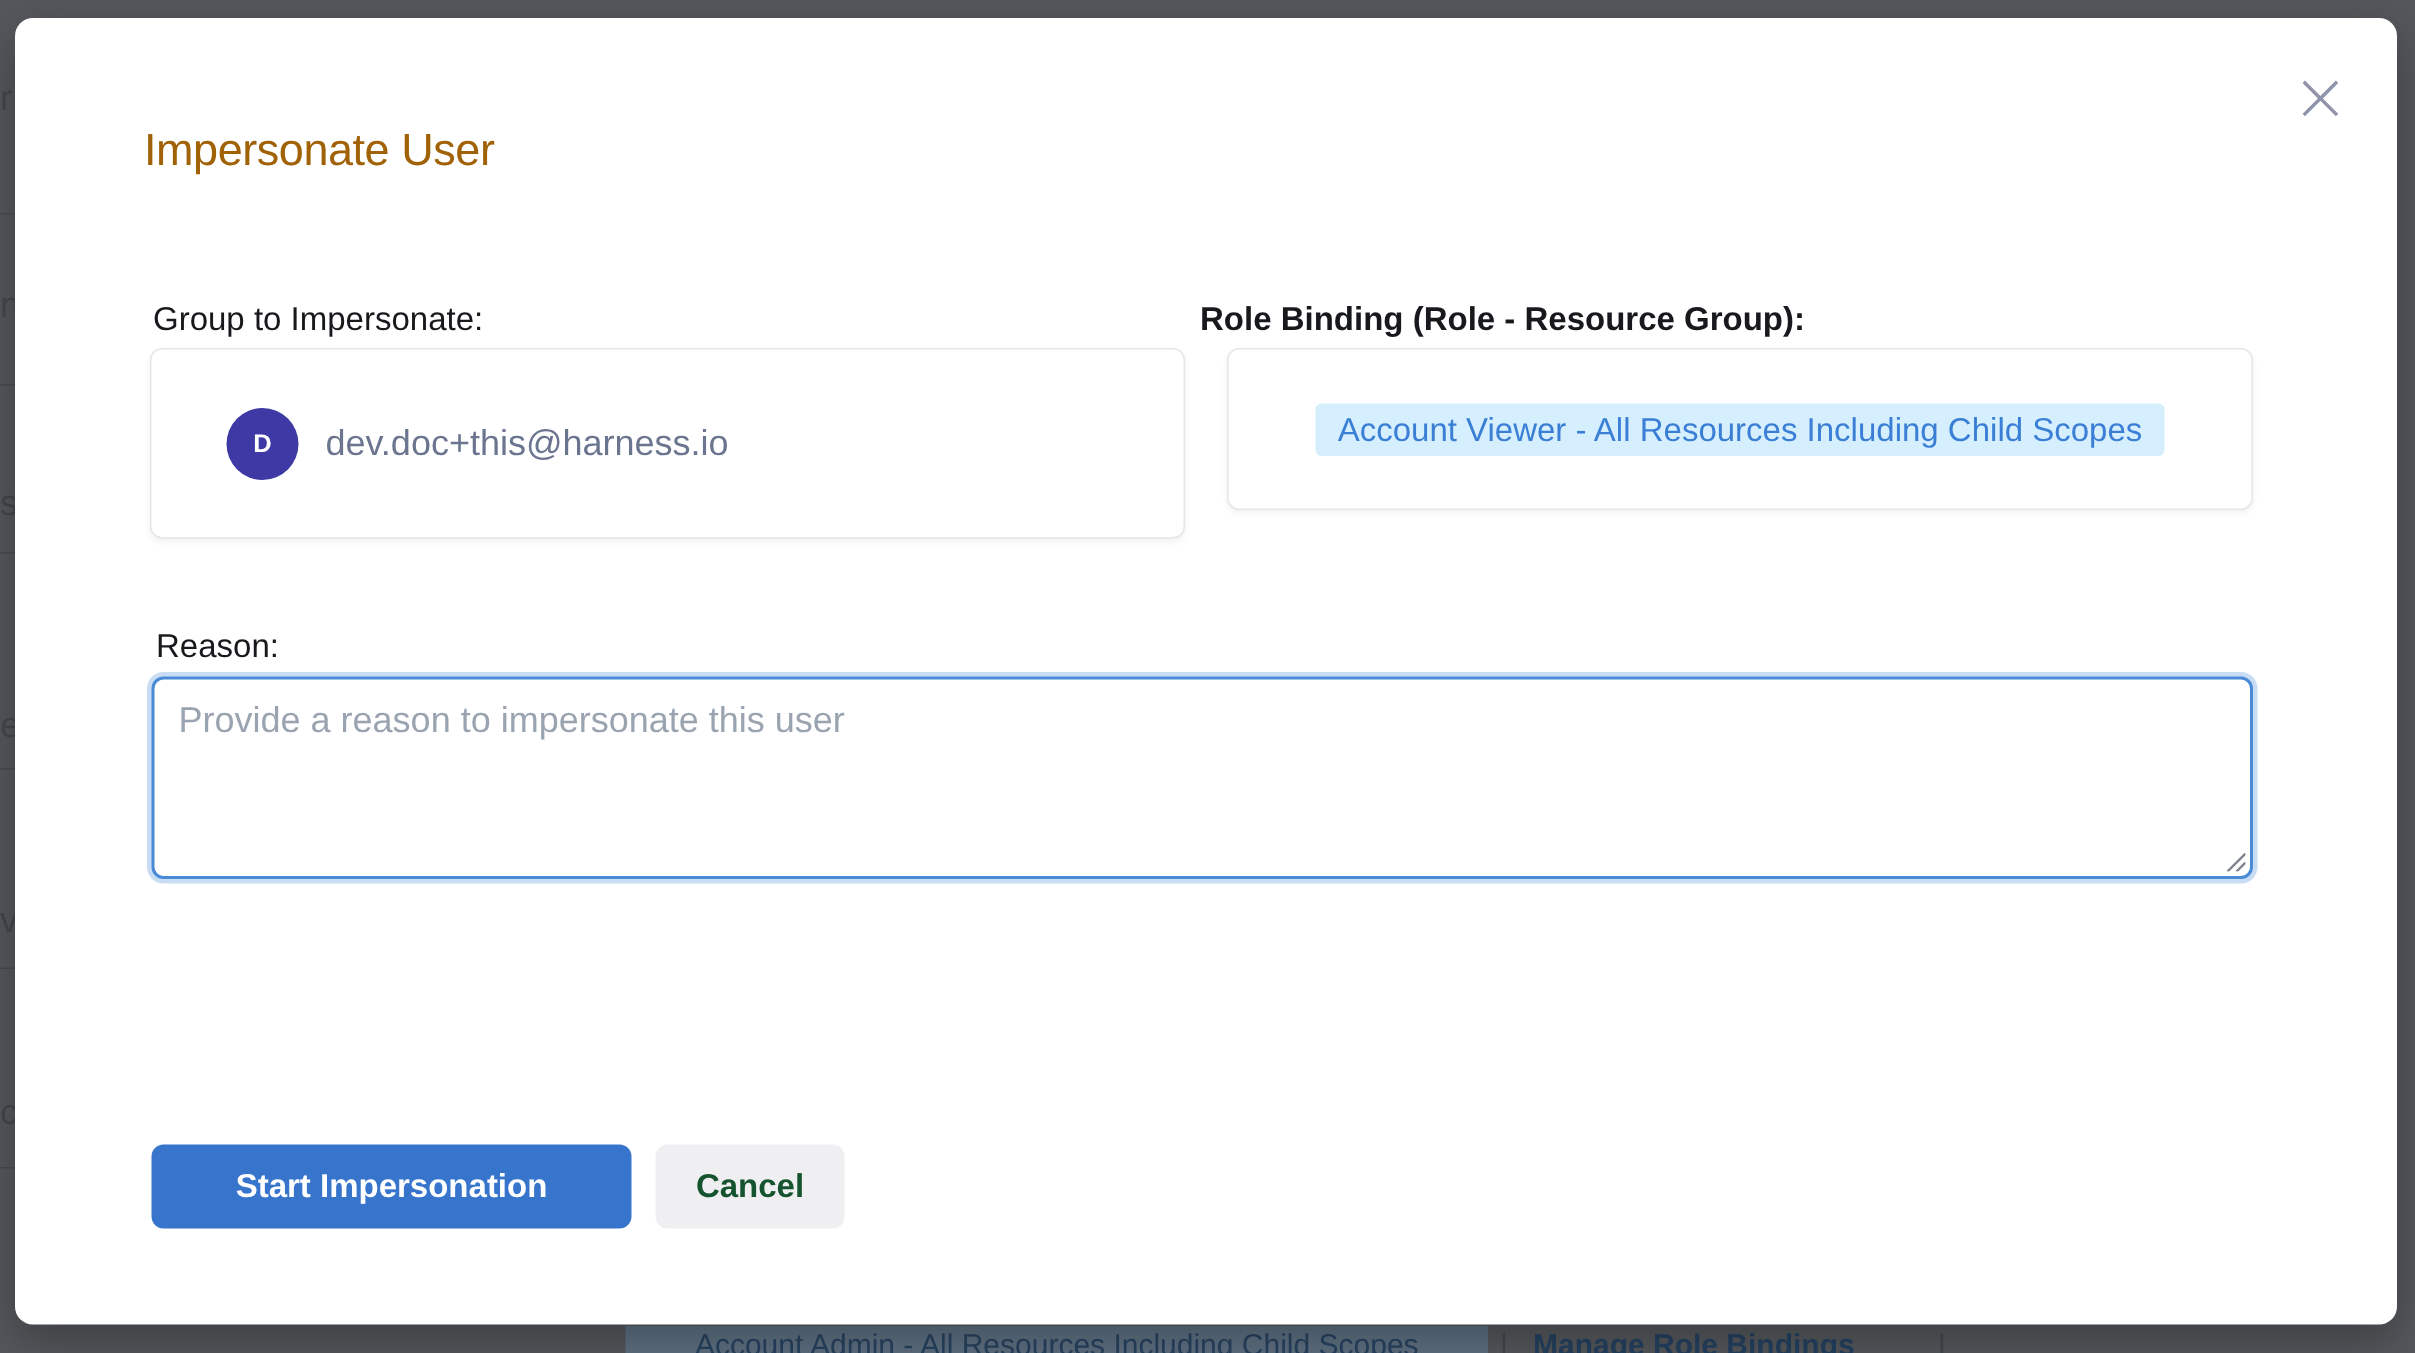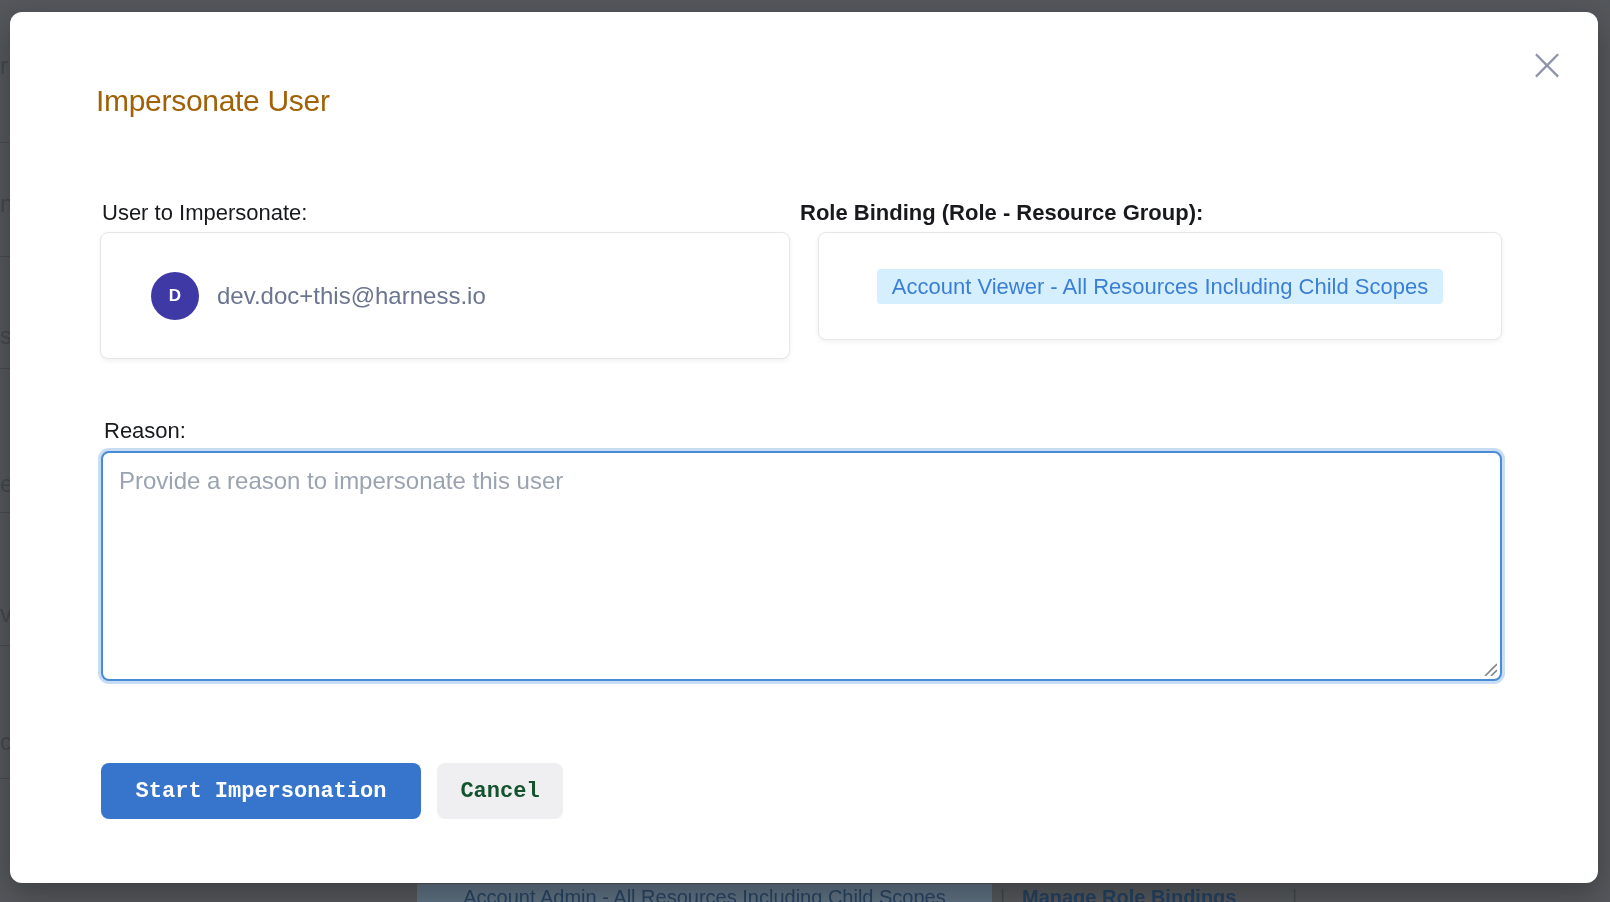--- a/index.html
+++ b/index.html
@@ -169,21 +169,21 @@
     line-height: 35px;
     height: 35px;
     padding: 0 15px;
     border-radius: 4px;
     white-space: nowrap;
   }
 
   .reason-wrap {
     position: absolute;
     left: 91px; top: 439px;
-    width: 1401px; height: 230px;
+    width: 1401px; height: 135px;
   }
   .reason-textarea {
     width: 100%; height: 100%;
     border: 2px solid #4a8bd8;
     border-radius: 8px;
     box-shadow: 0 0 0 3px rgba(74,139,216,0.30);
     padding: 14px 16px;
     font-family: "Liberation Sans", "DejaVu Sans", sans-serif;
     font-size: 24px;
     color: #2a2e35;
@@ -198,21 +198,21 @@
     width: 15px; height: 15px;
     pointer-events: none;
   }
 
   .btn {
     position: absolute;
     top: 751px;
     height: 56px;
     border: none;
     border-radius: 8px;
-    font-family: Liberation Mono, monospace;
+    font-family: Liberation Sans, sans-serif;
     font-size: 22px;
     font-weight: 700;
     cursor: pointer;
   }
   .btn-primary {
     left: 91px;
     width: 320px;
     background: #3775cc;
     color: #ffffff;
   }
@@ -249,21 +249,21 @@
   </div>
 
   <div class="modal">
 
     <button class="close-btn">
       <span>×</span>
     </button>
 
     <h1 class="modal-title">Impersonate User</h1>
 
-    <div class="field-label user-label">User to Impersonate:</div>
+    <div class="field-label user-label">Group to Impersonate:</div>
     <div class="card user-card">
       <div class="avatar">D</div>
       <div class="user-email">dev.doc+this@harness.io</div>
     </div>
 
     <div class="field-label role-label">Role Binding (Role - Resource Group):</div>
     <div class="card role-card">
       <span class="role-tag">Account Viewer - All Resources Including Child Scopes</span>
     </div>
 

